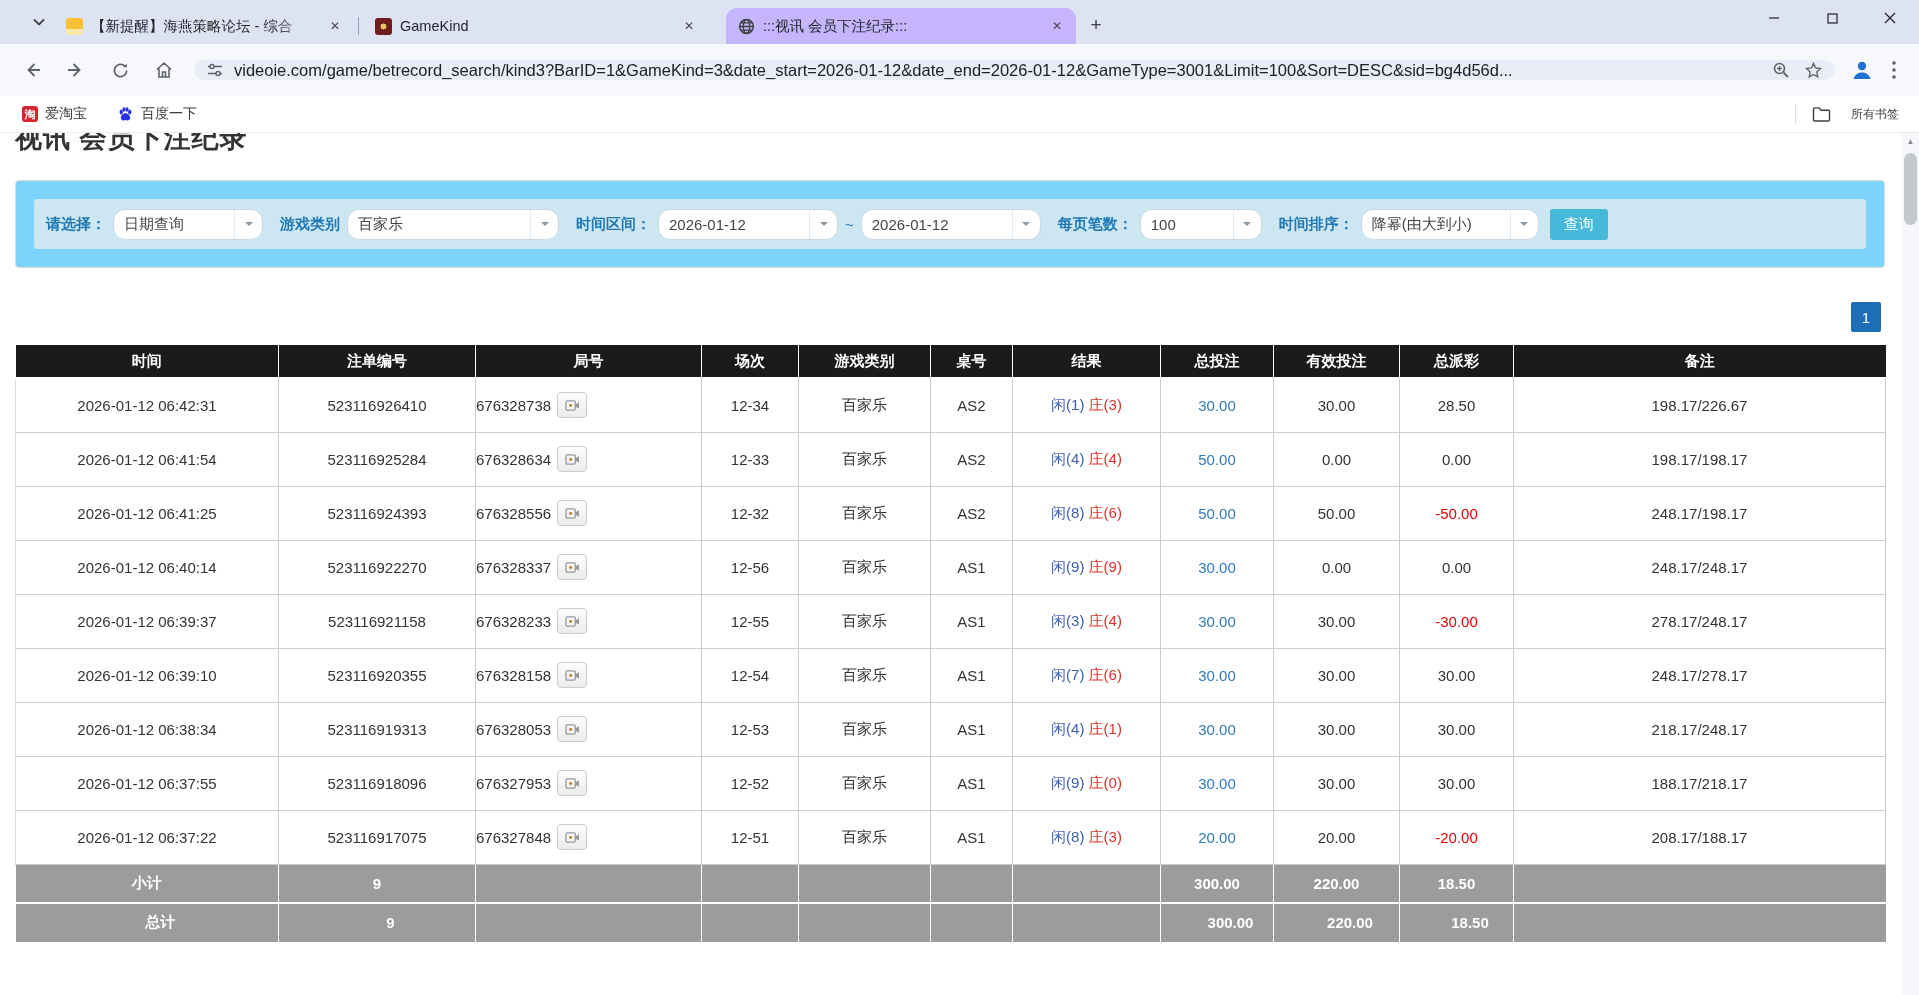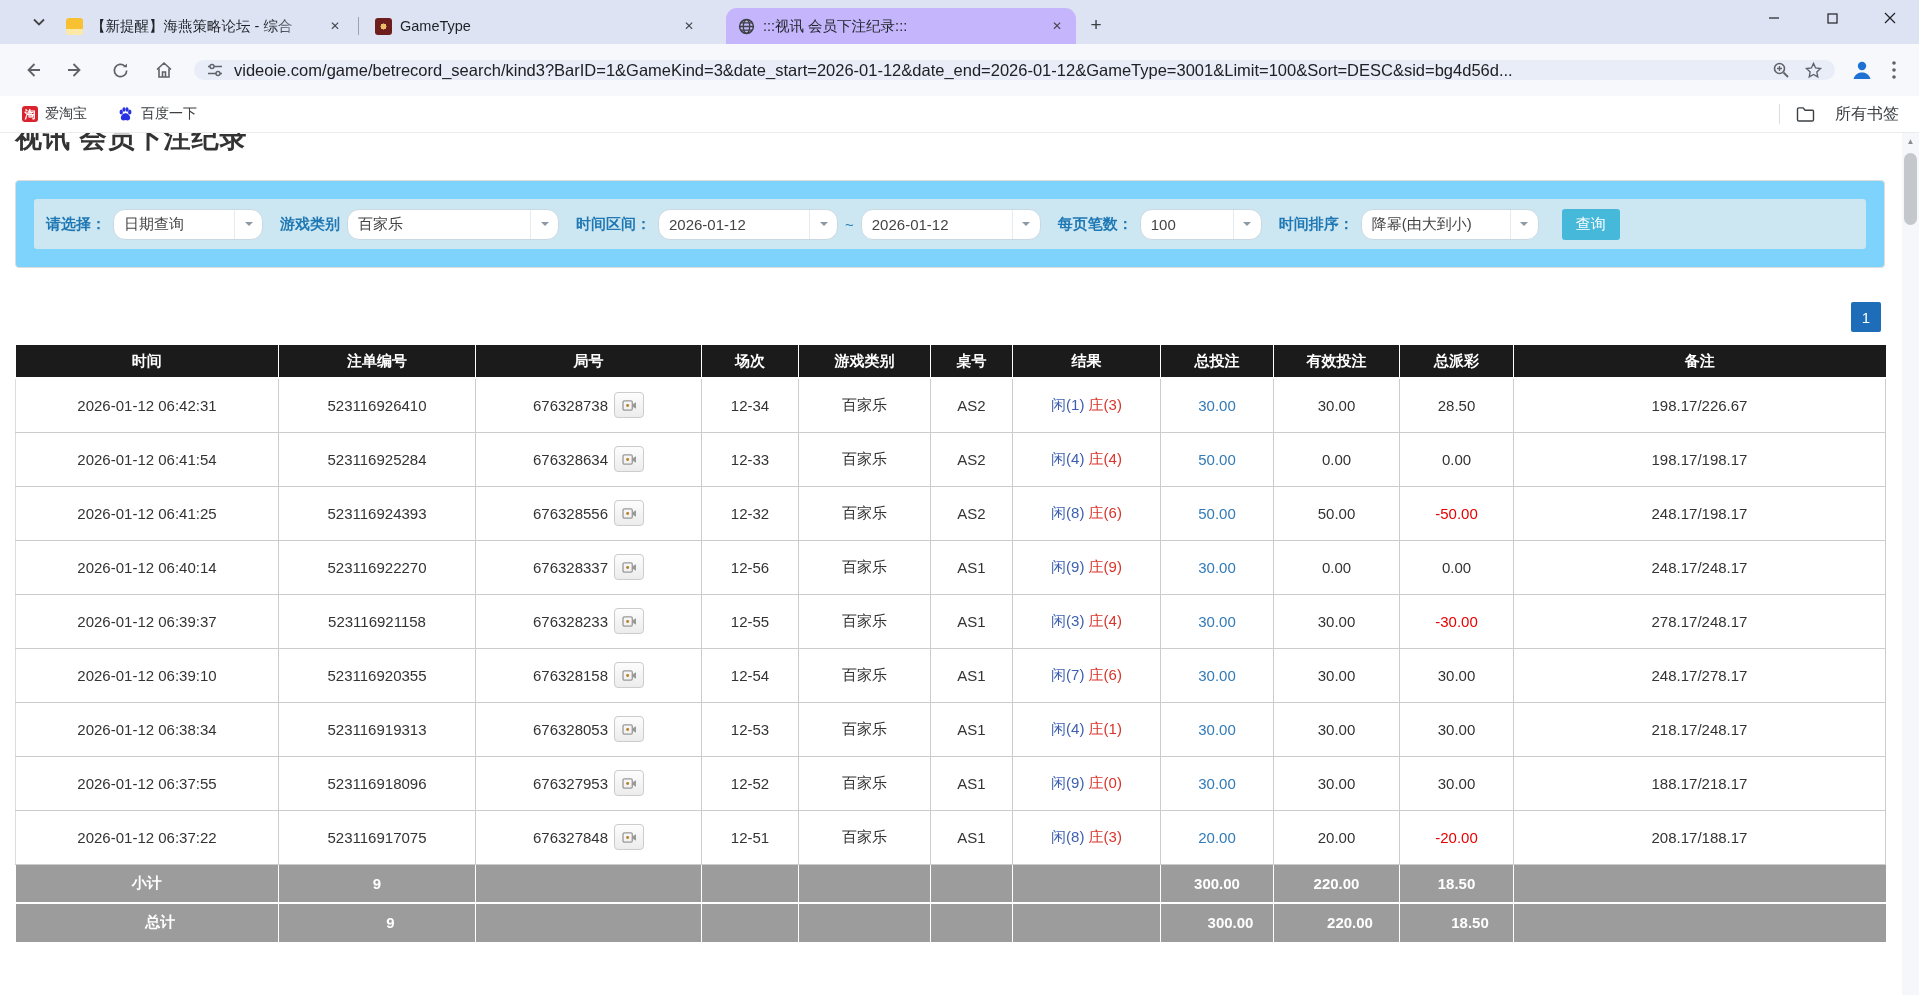--- a/index.html
+++ b/index.html
@@ -39,54 +39,54 @@
   .toolbar-right { display:flex; align-items:center; flex:none; }
   .avatar-btn { width:34px; height:34px; border-radius:50%; display:flex; align-items:center; justify-content:center; cursor:pointer; }
   .menu-btn { width:30px; height:34px; display:flex; align-items:center; justify-content:center; color:#5f6368; cursor:pointer; }
 
   .bookmarks-bar { height:37px; background:#fff; display:flex; align-items:center; padding:0 14px; border-bottom:1px solid #ececec; }
   .bookmark { display:flex; align-items:center; gap:7px; font-size:14px; color:#3c4043; padding:4px 8px; border-radius:6px; cursor:pointer; }
   .bm-taobao { width:16px; height:16px; background:#d9232e; color:#fff; border-radius:3px; font-size:11px;
     display:flex; align-items:center; justify-content:center; font-weight:bold; }
   .bm-spacer { flex:1; }
   .bm-divider { width:1px; height:20px; background:#dadce0; margin:0 10px; }
-  .all-bookmarks { display:flex; align-items:center; gap:20px; font-size:16px; color:#3c4043; cursor:pointer; padding:4px 6px; }
+  .all-bookmarks { display:flex; align-items:center; gap:20px; font-size:12px; color:#3c4043; cursor:pointer; padding:4px 6px; }
 
   
   .content { position:relative; height:861px; background:#fff; }
   .title-clip { height:40px; overflow:hidden; }
   .page-title { font-size:27px; font-weight:bold; color:#333; margin-left:15px; transform:translateY(-13px); letter-spacing:1px; }
 
   .filter-panel { margin:7px 34px 0 15px; border:1px solid #ddd; border-radius:4px; background:#7dd3fc; padding:18px; }
   .filter-bar { background:#cde7f2; border-radius:3px; height:50px; display:flex; align-items:center; padding:0 12px; gap:7px; }
   .f-label { color:#1f78b4; font-weight:bold; font-size:15px; white-space:nowrap; }
   .dropdown { height:31px; background:#fff; border:1px solid #c9d8e2; border-radius:12px; display:flex; align-items:center; cursor:pointer; }
   .dd-value { flex:1; padding:0 10px; font-size:15px; color:#444; white-space:nowrap; overflow:hidden; }
   .dd-arrow { width:28px; height:100%; display:flex; align-items:center; justify-content:center; border-left:1px solid #e4ecf1; }
   .dd-arrow::after { content:""; border:4.5px solid transparent; border-top-color:#8a9aa6; margin-top:4px; }
   .tilde { color:#1f78b4; font-size:15px; }
   .search-btn { height:31px; padding:0 14px; background:#46b8da; color:#fff; border:none; border-radius:3px;
-    font-size:15px; cursor:pointer; margin-left:16px; font-family:inherit; }
+    font-size:15px; cursor:pointer; margin-left:4px; font-family:inherit; }
 
   .summary-bar { margin:14px 34px 0 15px; height:45px; background:#dff0d8; border-radius:3px;
     display:flex; align-items:center; justify-content:space-between; padding:0 18px; font-size:15px; }
   .summary-left { color:#5a7b5a; }
   .summary-right { color:#e8432e; }
 
   .pagination-row { margin:34px 38px 0 0; display:flex; justify-content:flex-end; }
   .page-btn { min-width:30px; height:30px; background:#1d6db9; color:#fff; font-size:15px;
     display:flex; align-items:center; justify-content:center; border-radius:2px; cursor:pointer; }
 
   table.bet-table { border-collapse:collapse; table-layout:fixed; width:1870px; margin:13px 0 0 15px; font-size:15px; }
   .bet-table thead th { background:#1b1b1b; color:#fff; font-weight:bold; height:33px;
     border-right:1px solid #fff; border-bottom:2px solid #fff; }
   .bet-table thead th:last-child { border-right:none; }
   .bet-table tbody td { height:54px; text-align:center; color:#333; border:1px solid #ccc; background:#fff; }
   .bet-table tbody tr td:first-child { border-left:1px solid #ddd; }
-  .round-cell { display:flex; align-items:center; justify-content:center; gap:6px; }
+  .round-cell { display:flex; align-items:center; gap:6px; }
   .replay-btn { width:30px; height:26px; border:1px solid #ccc; border-radius:4px;
     background:linear-gradient(180deg,#fdfdfd,#ececec); display:inline-flex; align-items:center; justify-content:center; cursor:pointer; }
   .res-player { color:#3c5fae; }
   .res-banker { color:#d9342b; }
   .bet-link { color:#337ab7; cursor:pointer; }
   .neg { color:#e60000; }
   .bet-table tfoot td { height:39px; background:#9c9c9c; color:#fff; font-weight:bold; text-align:center;
     border-right:1px solid #fff; border-bottom:1px solid #fff; }
   .bet-table tfoot tr.total-row td { border-top:2px solid #fff;padding-left:27px; }
   .bet-table tfoot td:last-child { border-right:none; }
@@ -106,21 +106,21 @@
       </svg>
   </div>
   <div class="tab inactive" style="width:300px">
     <span class="favicon fav-forum"></span>
     <span class="title fade">【新提醒】海燕策略论坛 - 综合</span>
     <span class="tab-close">✕</span>
   </div>
   <div class="tab-divider"></div>
   <div class="tab inactive" style="width:345px">
     <span class="favicon fav-welcome"></span>
-    <span class="title">GameType</span>
+    <span class="title">GameKind</span>
     <span class="tab-close">✕</span>
   </div>
   <div class="tab active" style="width:350px; margin-left:18px">
     <svg class="favicon" viewBox="0 0 16 16">
         <circle cx="8" cy="8" r="6.5" fill="none" stroke="#3c4043" stroke-width="1.4"></circle>
         <ellipse cx="8" cy="8" rx="3" ry="6.5" fill="none" stroke="#3c4043" stroke-width="1.2"></ellipse>
         <path d="M1.5 8h13M2.5 4.5h11M2.5 11.5h11" stroke="#3c4043" stroke-width="1.2" fill="none"></path>
       </svg>
     <span class="title">:::视讯 会员下注纪录:::</span>
     <span class="tab-close">✕</span>

